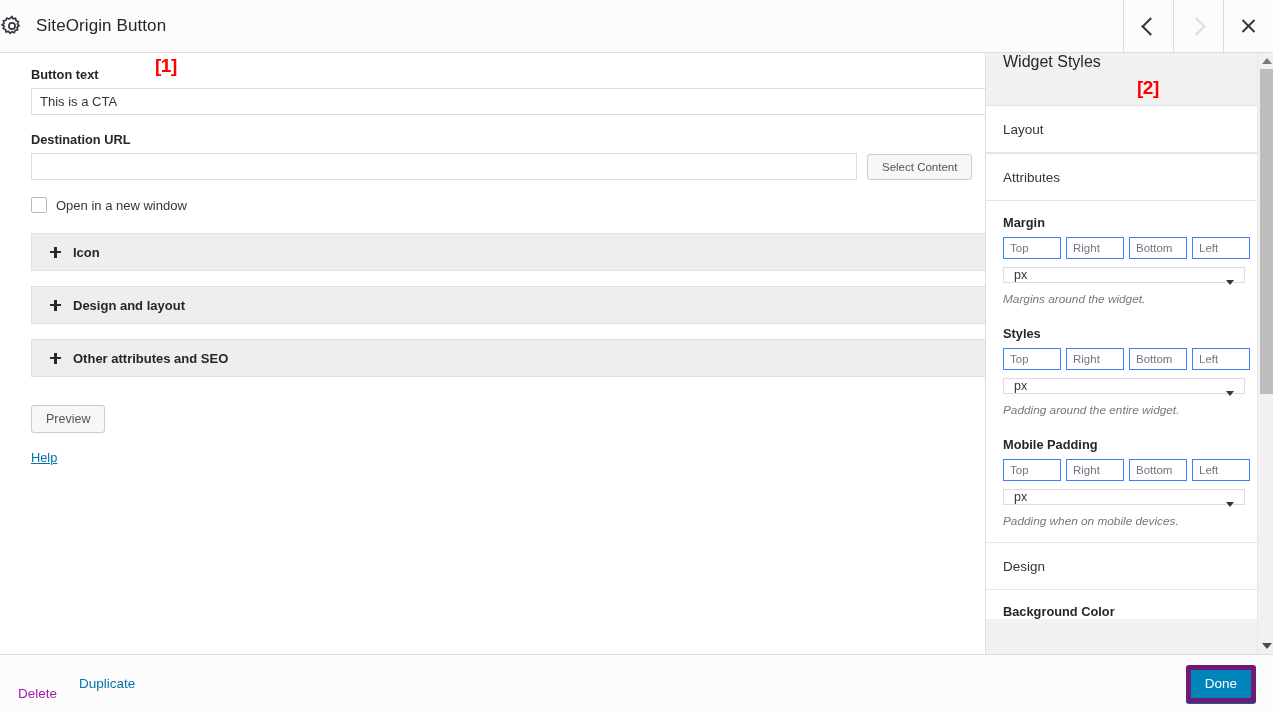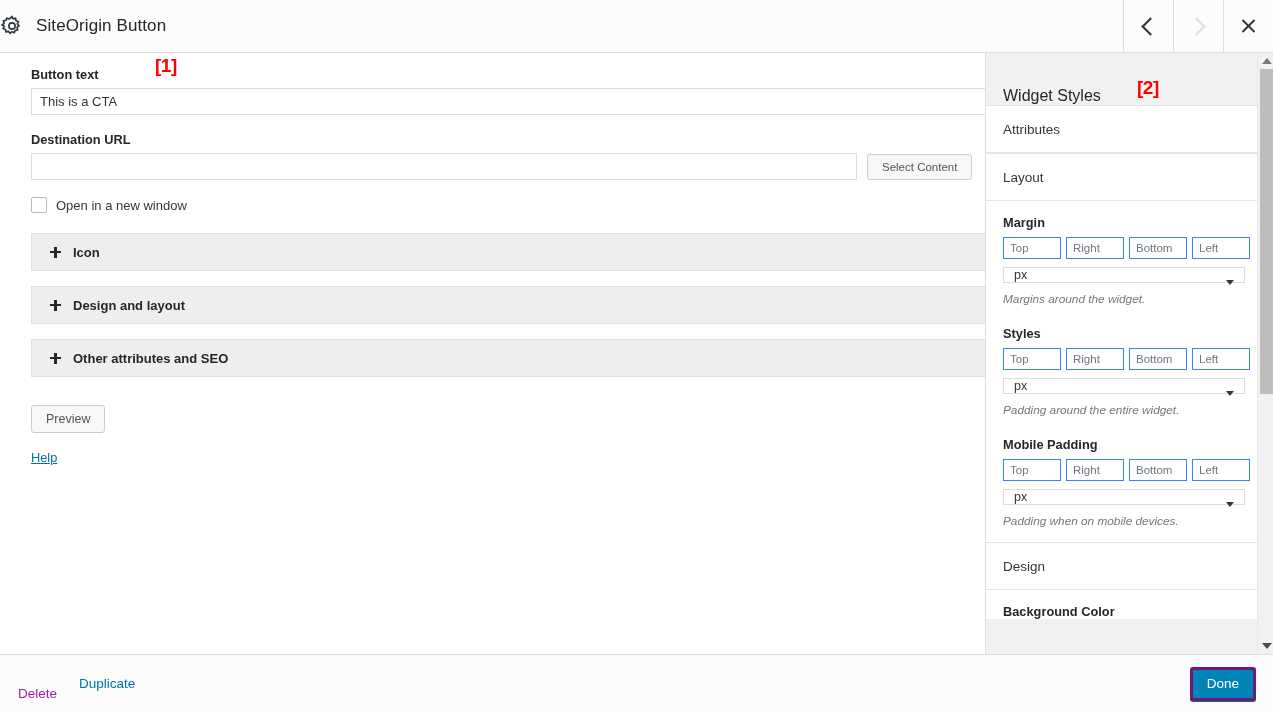--- a/index.html
+++ b/index.html
@@ -71,21 +71,21 @@
     border-top: 1px solid #ddd;
     display: flex; align-items: center;
   }
   .footer-left { display: flex; align-items: center; gap: 22px; padding-left: 18px; }
   .flink { font-size: 13.5px; cursor: pointer; text-decoration: none; }
   .flink.delete { color: #a21caf; margin-top: 20px; }
   .flink.duplicate { color: #0073aa; }
   .footer-right { margin-left: auto; padding-right: 17px; }
   .done-btn {
     background: #0085ba;
-    border: 3px solid #701a75;
+    border: 5px solid #701a75;
     border-radius: 3px;
     color: #fff;
     font-size: 13.5px;
     padding: 6px 14px 7px;
     cursor: pointer;
     box-shadow: 0 1px 0 #006799;
     font-family: "Liberation Sans", sans-serif;
   }
 
   
@@ -189,21 +189,21 @@
     overflow: hidden;
   }
   .sb-inner {
     position: absolute; top: 0; left: 0;
     width: 272px; height: 601px;
     overflow: hidden;
   }
   .sb-header {
     height: 52px;
     background: #f1f1f1;
-    display: flex; align-items: flex-end;
+    display: flex; align-items: flex-start;
     padding-left: 17px;
     gap: 14px;
   }
   .sb-header-title { font-size: 16px; color: #23282d; }
   .sb-section-head {
     height: 48px;
     background: #fff;
     border-top: 1px solid #e5e5e5;
     border-bottom: 1px solid #e5e5e5;
     display: flex; align-items: center;
@@ -371,25 +371,25 @@
   </div>
 
   <div class="sidebar">
     <div class="sb-inner">
 
       <div class="sb-header">
         <span class="sb-header-title">Widget Styles</span>
       </div>
 
       <div class="sb-section-head">
+        <span>Layout</span>
+      </div>
+
+      <div class="sb-section-head">
         <span>Attributes</span>
-      </div>
-
-      <div class="sb-section-head">
-        <span>Layout</span>
       </div>
 
       <div class="sb-body">
 
         <div class="grp">
           <div class="grp-label">Margin</div>
           <div class="quad">
             <input type="text" placeholder="Top" style="">
             <input type="text" placeholder="Right" style="">
             <input type="text" placeholder="Bottom" style="">

